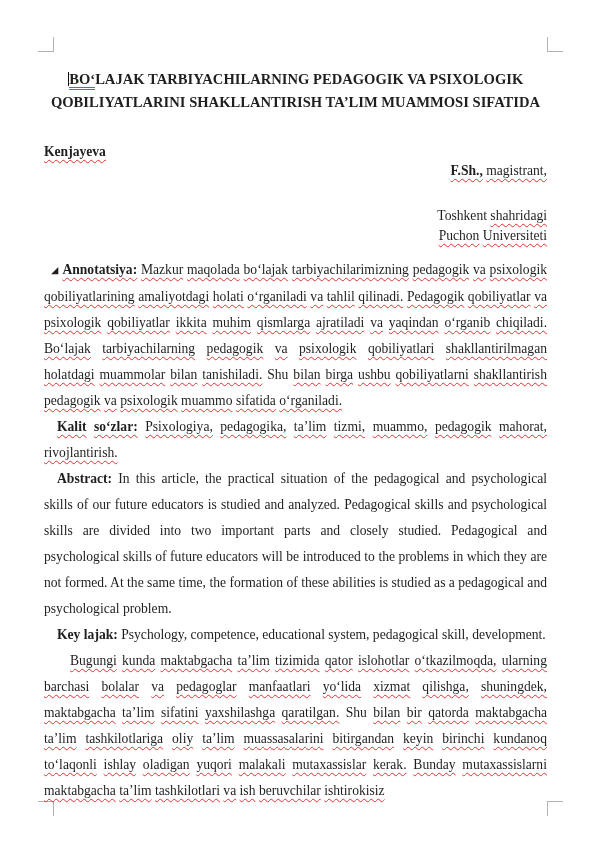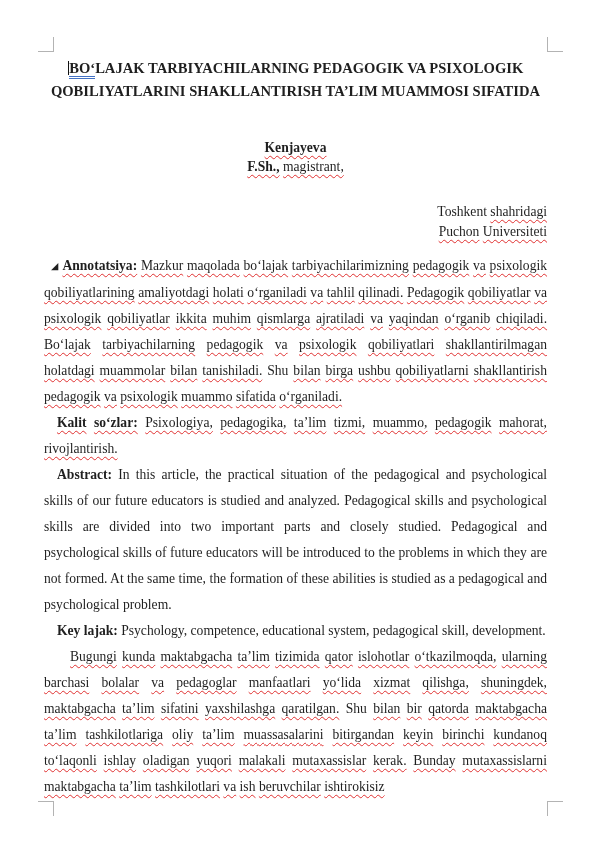--- a/index.html
+++ b/index.html
@@ -27,21 +27,21 @@
     height: 14px;
   }
   .mark.tl { left: 38px; top: 37px; border-right: 1px solid #b3b3b3; border-bottom: 1px solid #b3b3b3; }
   .mark.tr { left: 547px; top: 37px; border-left: 1px solid #b3b3b3; border-bottom: 1px solid #b3b3b3; }
   .mark.bl { left: 38px; top: 801px; border-right: 1px solid #b3b3b3; border-top: 1px solid #b3b3b3; }
   .mark.br { left: 547px; top: 801px; border-left: 1px solid #b3b3b3; border-top: 1px solid #b3b3b3; }
 
   .content {
     position: absolute;
     left: 44px;
-    top: 3px;
+    top: 14px;
     width: 503px;
     font-size: 13.6px;
   }
   .para {
     margin: 0;
     line-height: 26px;
   }
   .b  { font-weight: bold; }
   .sq {
     text-decoration-line: underline;
@@ -70,22 +70,22 @@
 </head>
 <body>
 
 <div class="page">
   <div class="mark tl"></div>
   <div class="mark tr"></div>
   <div class="mark bl"></div>
   <div class="mark br"></div>
   <div class="content">
       <p class="para" style="text-align: center; line-height: 23px; margin-top: 54px; font-size: 14.6px;"><span class="caret"></span><span class="b gr">BO‘</span><span class="b">LAJAK TARBIYACHILARNING PEDAGOGIK VA PSIXOLOGIK QOBILIYATLARINI SHAKLLANTIRISH TA’LIM MUAMMOSI SIFATIDA</span></p>
-      <p class="para" style="text-align: center; line-height: 19px; margin-top: 35px;"><span class="sq b">Kenjayeva</span></p>
-      <p class="para" style="text-align: center; line-height: 19px;"><span class="sq b">F.Sh.,</span> <span class="sq">magistrant,</span></p>
+      <p class="para" style="text-align: left; line-height: 19px; margin-top: 28px;"><span class="sq b">Kenjayeva</span></p>
+      <p class="para" style="text-align: right; line-height: 19px;"><span class="sq b">F.Sh.,</span> <span class="sq">magistrant,</span></p>
       <p class="para" style="text-align: right; line-height: 20px; margin-top: 26px;">Toshkent <span class="sq">shahridagi</span></p>
       <p class="para" style="text-align: right; line-height: 20px; font-family: Liberation Serif, serif;"><span class="sq">Puchon</span> <span class="sq">Universiteti</span></p>
       <p class="para" style="text-align: justify; margin-top: 11px; text-indent: 7px;"><span class="marker">◢</span> <span class="sq b">Annotatsiya:</span> <span class="sq">Mazkur</span> <span class="sq">maqolada</span> <span class="sq">bo‘lajak</span> <span class="sq">tarbiyachilarimizning</span> <span class="sq">pedagogik</span> <span class="sq">va</span> <span class="sq">psixologik</span> <span class="sq">qobiliyatlarining</span> <span class="sq">amaliyotdagi</span> <span class="sq">holati</span> <span class="sq">o‘rganiladi</span> <span class="sq">va</span> <span class="sq">tahlil</span> <span class="sq">qilinadi.</span> <span class="sq">Pedagogik</span> <span class="sq">qobiliyatlar</span> <span class="sq">va</span> <span class="sq">psixologik</span> <span class="sq">qobiliyatlar</span> <span class="sq">ikkita</span> <span class="sq">muhim</span> <span class="sq">qismlarga</span> <span class="sq">ajratiladi</span> <span class="sq">va</span> <span class="sq">yaqindan</span> <span class="sq">o‘rganib</span> <span class="sq">chiqiladi.</span>  <span class="sq">Bo‘lajak</span> <span class="sq">tarbiyachilarning</span> <span class="sq">pedagogik</span> <span class="sq">va</span> <span class="sq">psixologik</span> <span class="sq">qobiliyatlari</span> <span class="sq">shakllantirilmagan</span> <span class="sq">holatdagi</span> <span class="sq">muammolar</span> <span class="sq">bilan</span> <span class="sq">tanishiladi.</span> Shu <span class="sq">bilan</span> <span class="sq">birga</span> <span class="sq">ushbu</span> <span class="sq">qobiliyatlarni</span> <span class="sq">shakllantirish</span> <span class="sq">pedagogik</span> <span class="sq">va</span> <span class="sq">psixologik</span> <span class="sq">muammo</span> <span class="sq">sifatida</span> <span class="sq">o‘rganiladi.</span></p>
       <p class="para" style="text-align: justify; text-indent: 13px;"><span class="sq b">Kalit</span> <span class="sq b">so‘zlar:</span> <span class="sq">Psixologiya,</span> <span class="sq">pedagogika,</span> <span class="sq">ta’lim</span> <span class="sq">tizmi,</span> <span class="sq">muammo,</span> <span class="sq">pedagogik</span> <span class="sq">mahorat,</span> <span class="sq">rivojlantirish.</span></p>
       <p class="para" style="text-align: justify; text-indent: 13px;"><span class="b">Abstract:</span> In this article, the practical situation of the pedagogical and psychological skills of our future educators is studied and analyzed. Pedagogical skills and psychological skills are divided into two important parts and closely studied.  Pedagogical and psychological skills of future educators will be introduced to the problems in which they are not formed. At the same time, the formation of these abilities is studied as a pedagogical and psychological problem.</p>
       <p class="para" style="text-align: justify; text-indent: 13px;"><span class="b">Key lajak:</span> Psychology, competence, educational system, pedagogical skill, development.</p>
       <p class="para" style="text-align: justify; text-indent: 26px;"><span class="sq">Bugungi</span> <span class="sq">kunda</span> <span class="sq">maktabgacha</span> <span class="sq">ta’lim</span> <span class="sq">tizimida</span> <span class="sq">qator</span> <span class="sq">islohotlar</span> <span class="sq">o‘tkazilmoqda,</span> <span class="sq">ularning</span> <span class="sq">barchasi</span> <span class="sq">bolalar</span> <span class="sq">va</span> <span class="sq">pedagoglar</span> <span class="sq">manfaatlari</span> <span class="sq">yo‘lida</span> <span class="sq">xizmat</span> <span class="sq">qilishga,</span> <span class="sq">shuningdek,</span> <span class="sq">maktabgacha</span> <span class="sq">ta’lim</span> <span class="sq">sifatini</span> <span class="sq">yaxshilashga</span> <span class="sq">qaratilgan.</span> Shu <span class="sq">bilan</span> <span class="sq">bir</span> <span class="sq">qatorda</span> <span class="sq">maktabgacha</span> <span class="sq">ta’lim</span> <span class="sq">tashkilotlariga</span> <span class="sq">oliy</span> <span class="sq">ta’lim</span> <span class="sq">muassasalarini</span> <span class="sq">bitirgandan</span> <span class="sq">keyin</span> <span class="sq">birinchi</span> <span class="sq">kundanoq</span> <span class="sq">to‘laqonli</span> <span class="sq">ishlay</span> <span class="sq">oladigan</span> <span class="sq">yuqori</span> <span class="sq">malakali</span> <span class="sq">mutaxassislar</span> <span class="sq">kerak.</span> <span class="sq">Bunday</span> <span class="sq">mutaxassislarni</span> <span class="sq">maktabgacha</span> <span class="sq">ta’lim</span> <span class="sq">tashkilotlari</span> <span class="sq">va</span> <span class="sq">ish</span> <span class="sq">beruvchilar</span> <span class="sq">ishtirokisiz</span></p>
     </div>
 </div>
 

